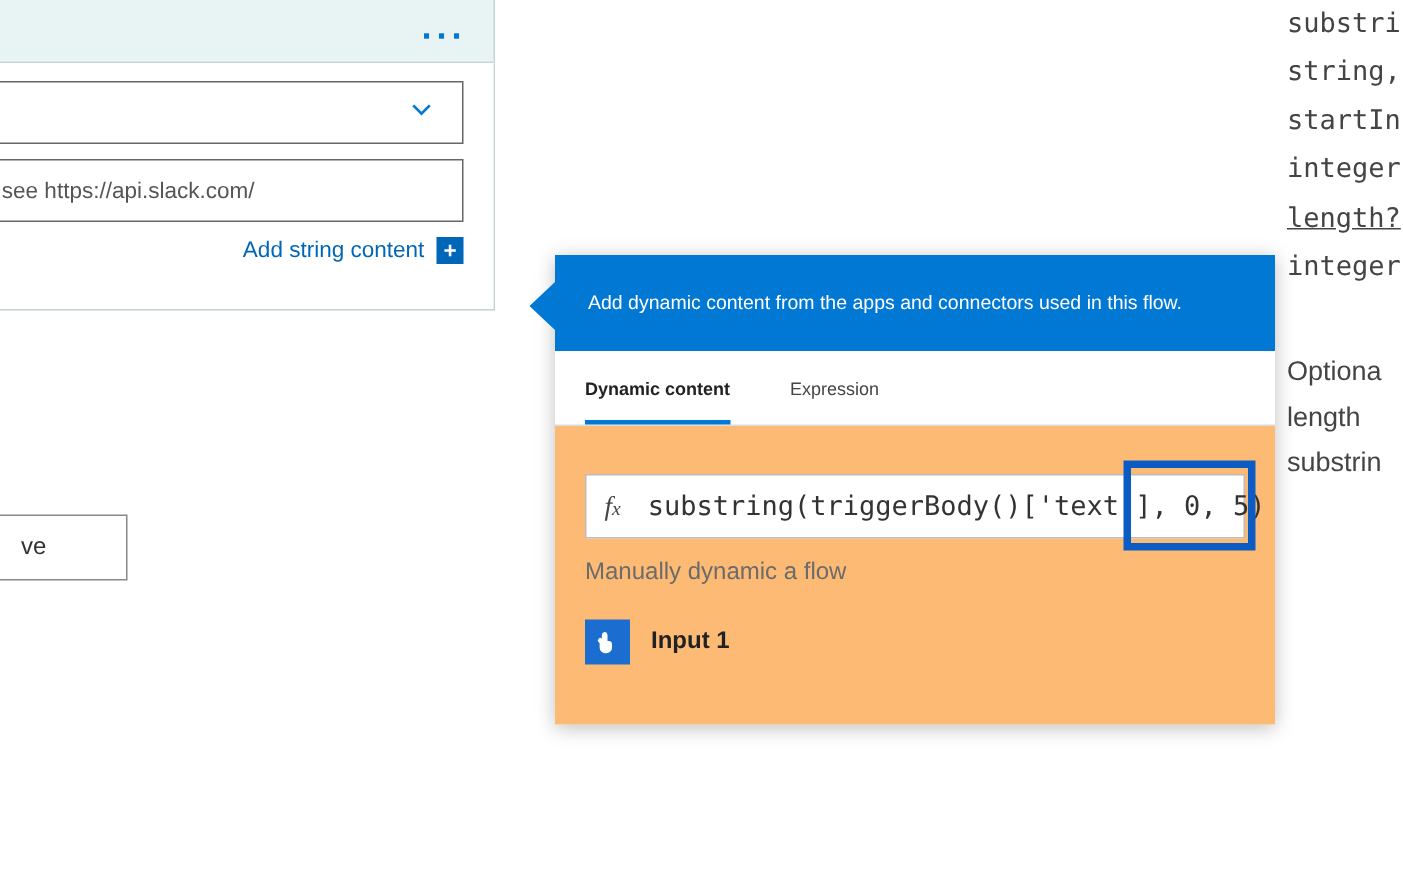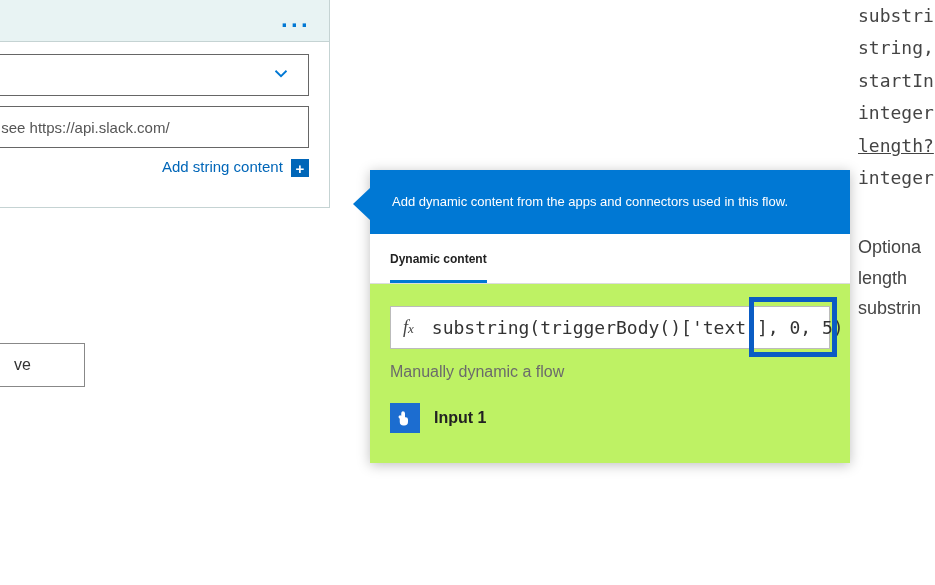--- a/index.html
+++ b/index.html
@@ -141,22 +141,22 @@
     color: #444;
     cursor: pointer;
     border-bottom: 3px solid transparent;
   }
   .tab.active {
     font-weight: 600;
     color: #222;
     border-bottom: 3px solid #0078d4;
   }
   .fx-area {
-    background: #bef264;
-    padding: 22px 20px;
+    background: #fdba74;
+    padding: 32px 20px;
   }
   .fx-input-wrap {
     display: flex;
     align-items: center;
     background: #fff;
     border: 1px solid #bbb;
     padding: 10px 12px;
     font-family: "Consolas", monospace;
     font-size: 18px;
     position: relative;
@@ -269,20 +269,21 @@
 <div class="save-btn">
   <span>ve</span>
 </div>
 
 <div class="flyout">
   <div class="flyout-callout"></div>
   <div class="flyout-header">Add dynamic content from the apps and connectors used in this flow.</div>
 
   <div class="tabs">
     <div class="tab active">Dynamic content</div>
+    <div class="tab">Expression</div>
   </div>
 
   <div class="fx-area">
     <div class="fx-input-wrap">
       <span class="fx-label"><span>f</span><span class="fx-sub">x</span></span>
       <span class="fx-text">substring(triggerBody()['text'], 0, 5)</span>
       <div class="highlight-box"></div>
     </div>
 
     <div class="section-title">Manually dynamic a flow</div>

